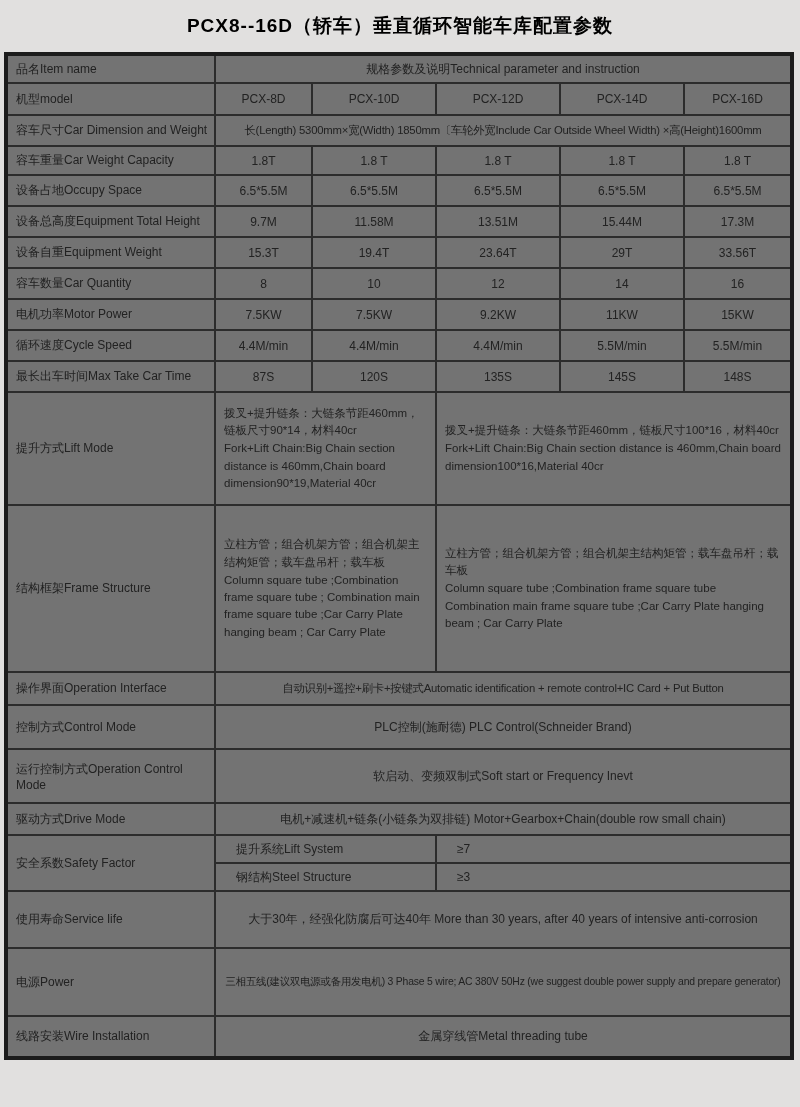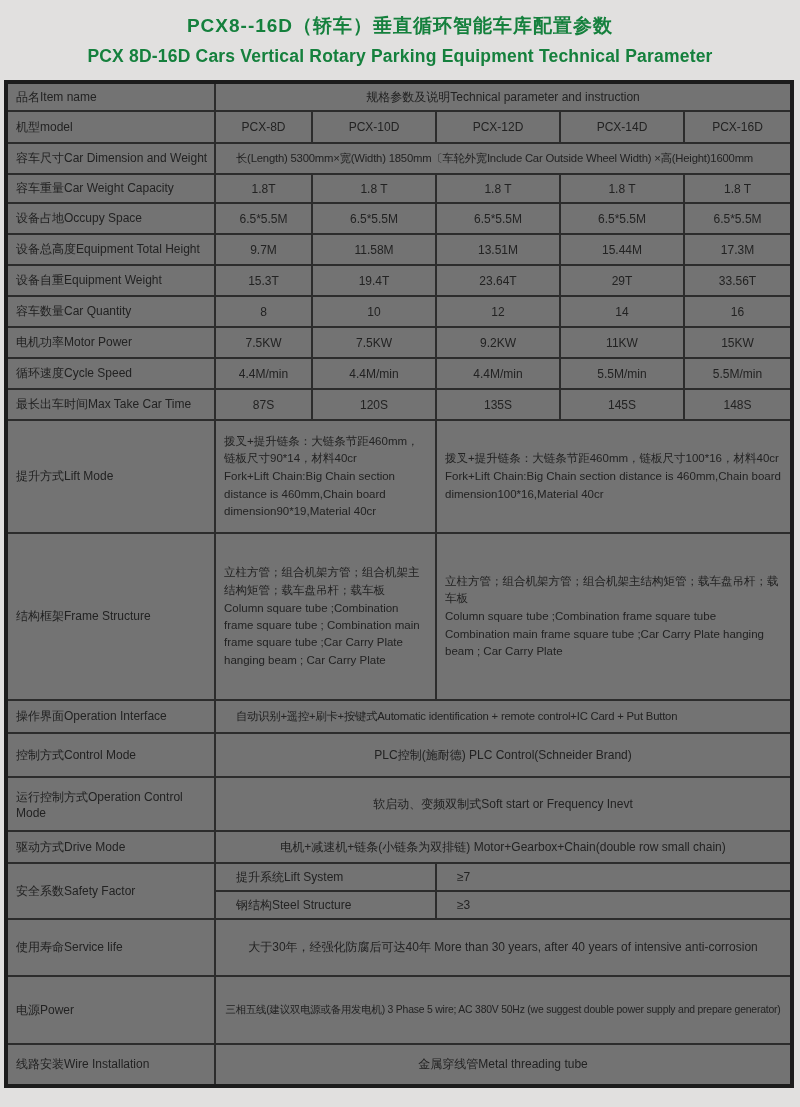--- a/index.html
+++ b/index.html
@@ -4,21 +4,21 @@
 <style>
   html,body{margin:0;padding:0;}
   body{
     width:800px;height:1107px;
     background:#e1e0df;
     font-family:"Liberation Sans","DejaVu Sans",sans-serif;
     color:#1e1e1e;
     overflow:hidden;
   }
   .page{position:relative;width:800px;height:1107px;}
-  .title-block{padding-top:13px;text-align:center;color:#15803d;}
+  .title-block{padding-top:13px;text-align:center;color:#000000;}
   .title-zh{font-size:19px;font-weight:bold;letter-spacing:1px;}
   .title-en{font-size:17.5px;font-weight:bold;margin-top:7px;letter-spacing:0.2px;}
 
   table.spec{
     border-collapse:collapse;
     table-layout:fixed;
     width:790px;
     margin:13px 0 0 4px;
     background:#737373;
     border:4px solid #1c1c1c;
@@ -29,32 +29,31 @@
     color:#222;
     padding:2px 4px;
     overflow:hidden;
     vertical-align:middle;
   }
   td.lbl{text-align:left;padding-left:8px;}
   td.val{text-align:center;}
   td.desc{text-align:left;padding:5px 8px;line-height:1.5;font-size:11.5px;}
   td.sublbl{text-align:left;padding-left:20px;}
   td.subval{text-align:left;padding-left:20px;}
-  td.fit{font-size:11.3px;letter-spacing:-0.2px;padding:2px 20px;margin-top:47px;}
+  td.fit{font-size:11.3px;letter-spacing:-0.2px;text-align:center;padding:2px 20px;margin-top:47px;}
   td.fit-sm{font-size:10.4px;letter-spacing:-0.2px;text-align:center;padding:2px 2px;}
   .desc .zh{margin-bottom:1px;}
 </style>
 </head>
 <body>
 
 <div class="page">
 
   <div class="title-block">
     <div class="title-zh">PCX8--16D（轿车）垂直循环智能车库配置参数</div>
-    <div class="title-en">PCX 8D-16D Cars Vertical Rotary Parking Equipment  Technical Parameter</div>
   </div>
 
   <table class="spec">
     <colgroup>
       <col style="width:209px">
         <col style="width:97px">
         <col style="width:124px">
       <col style="width:124px">
         <col style="width:124px">
         <col style="width:108px">

